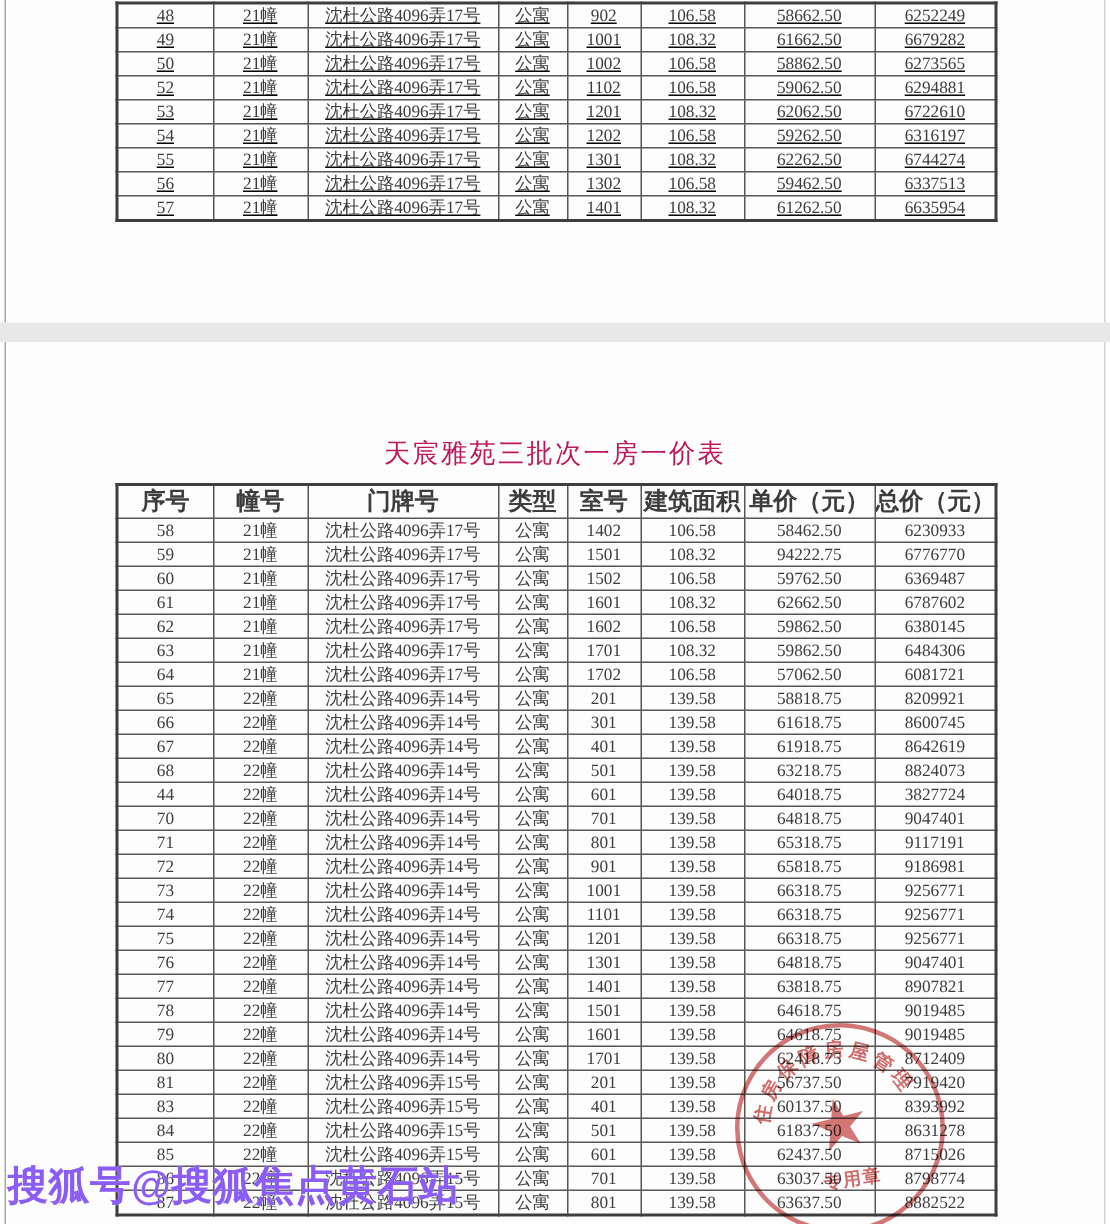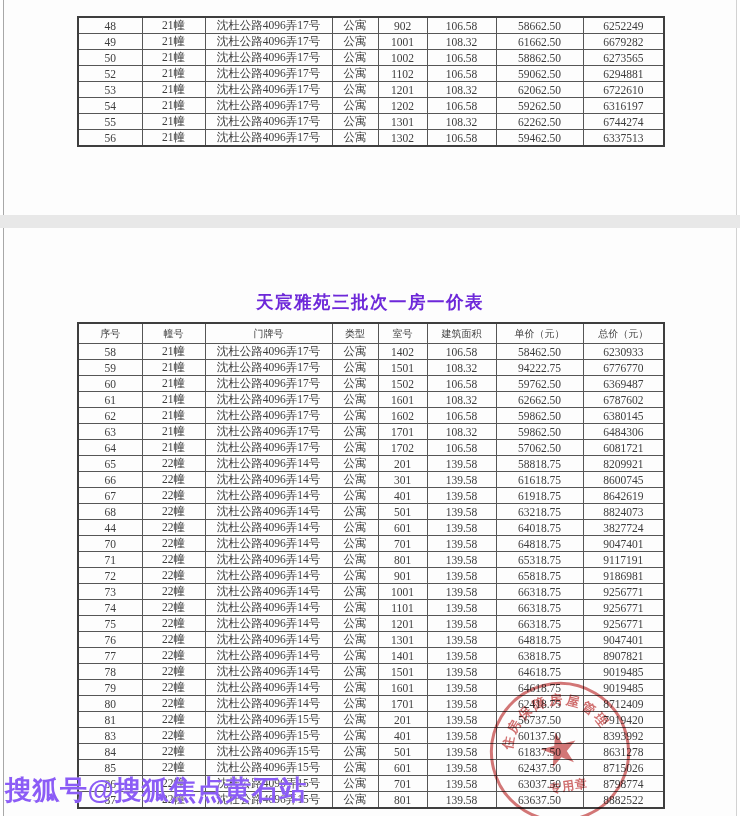--- a/index.html
+++ b/index.html
@@ -10,36 +10,36 @@
   .page{
     position:absolute;left:3px;width:732px;background:#fdfdfd;
     border-left:1px solid #a8a8a8;border-right:1px solid #d2d2d2;
   }
   .page1{top:0;height:215px;}
   .page-gap{position:absolute;top:215px;left:0;width:740px;height:13px;background:#e8e8e8;}
   .page2{top:228px;height:588px;overflow:hidden;}
 
   .doc-title{
     position:absolute;left:73px;top:62px;width:586px;text-align:center;
-    font-size:17.5px;font-weight:bold;color:#6d28d9;letter-spacing:1.5px;
+    font-size:17.5px;font-weight:normal;color:#be185d;letter-spacing:1.5px;
   }
 
   .ptable{
     position:absolute;border-collapse:collapse;table-layout:fixed;width:586px;left:73px;
     border:2px solid #3e3e3e;
   }
   .ptable td,.ptable th{
     border:1px solid #565656;text-align:center;vertical-align:middle;
     color:#3d3d3d;padding:0;overflow:hidden;white-space:nowrap;
   }
-  .t1{top:16px;}
+  .t1{top:1px;text-decoration:underline;}
   .t1 td{height:14.4px;font-size:11.5px;}
   .t2{top:94px;}
   .t2 td{height:14px;font-size:11.5px;}
-  .t2 th{height:19px;font-size:10px;font-weight:normal;margin-left:40px;}
+  .t2 th{height:19px;font-size:16px;font-weight:bold;margin-left:40px;}
 
   .stamp{
     position:absolute;left:486px;top:454px;width:140px;height:140px;
     transform:rotate(-14deg);color:#c64a4a;mix-blend-mode:multiply;z-index:5;
     pointer-events:none;
   }
   .stamp-ring{position:absolute;inset:0;border:3.5px solid rgba(198,74,74,0.75);border-radius:50%;}
   .arc-char{
     position:absolute;left:50%;top:50%;font-size:13px;font-weight:bold;
     opacity:0.8;font-family:"Liberation Serif","DejaVu Serif",serif;
@@ -150,20 +150,30 @@
           </tr>
           <tr>
             <td>56</td>
             <td>21幢</td>
             <td>沈杜公路4096弄17号</td>
             <td>公寓</td>
             <td>1302</td>
             <td>106.58</td>
             <td>59462.50</td>
             <td>6337513</td>
+          </tr>
+          <tr>
+            <td>57</td>
+            <td>21幢</td>
+            <td>沈杜公路4096弄17号</td>
+            <td>公寓</td>
+            <td>1401</td>
+            <td>108.32</td>
+            <td>61262.50</td>
+            <td>6635954</td>
           </tr>
         </tbody>
     </table>
   </div>
 
   <div class="page-gap"></div>
 
   <div class="page page2">
     <div class="doc-title">天宸雅苑三批次一房一价表</div>
 

